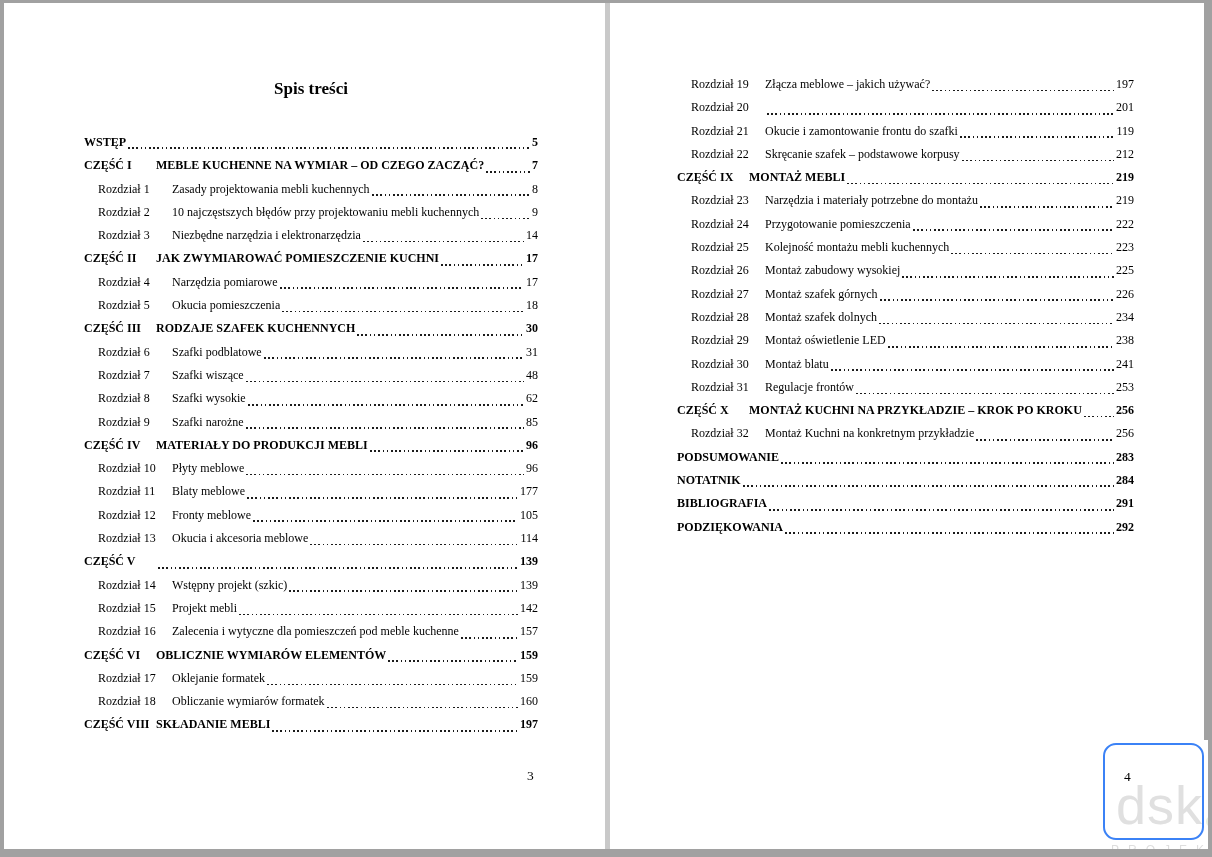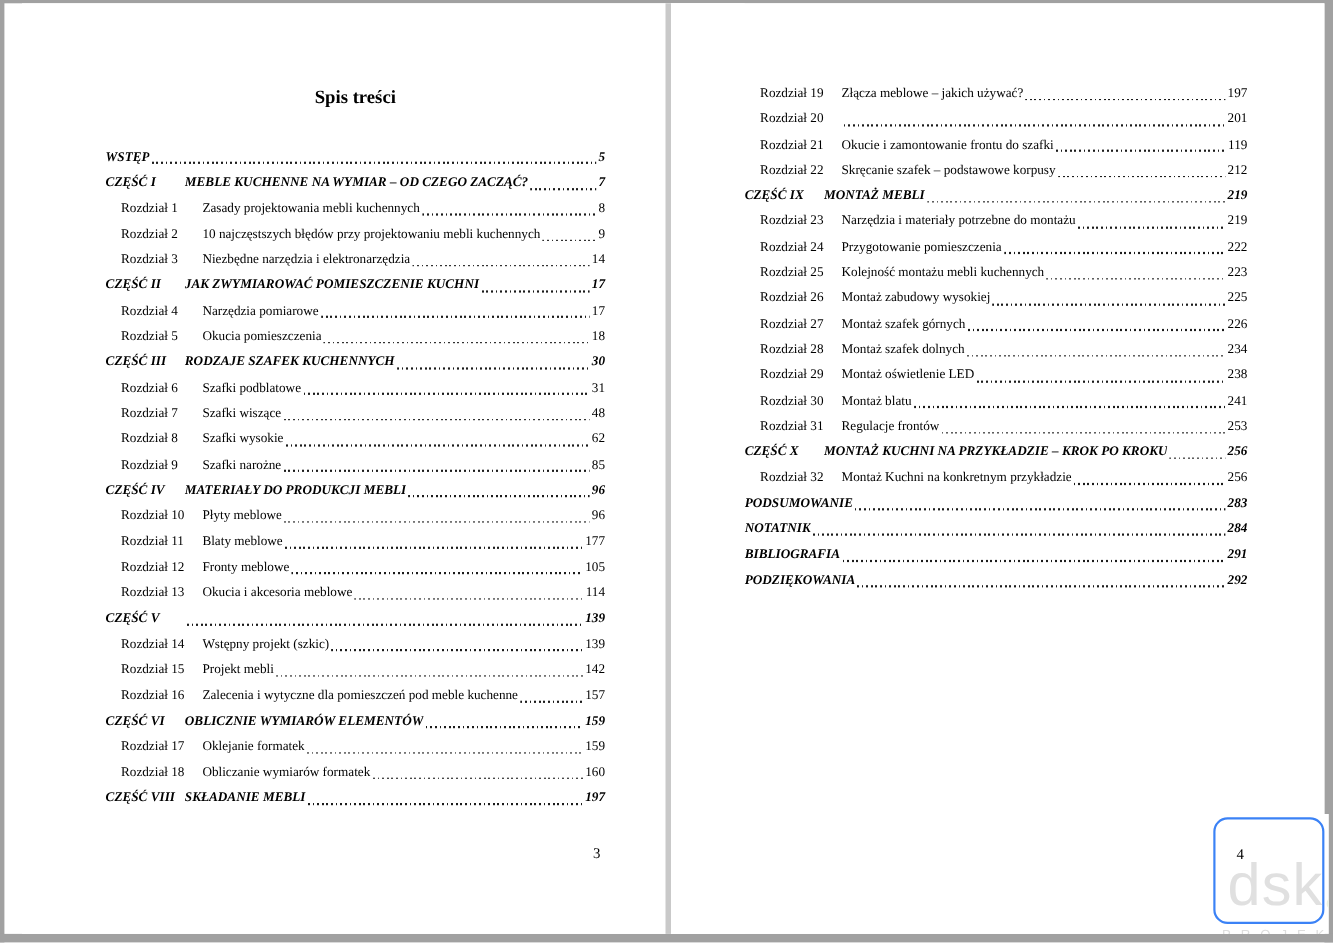--- a/index.html
+++ b/index.html
@@ -16,33 +16,33 @@
   }
   
   .strip{position:absolute;background:var(--frame-border);}
   .strip.top{left:0;top:0;width:1212px;height:3px;}
   .strip.left{left:0;top:0;width:4px;height:857px;}
   .strip.right{left:1204px;top:0;width:8px;height:857px;}
   .strip.bottom{left:0;top:849px;width:1212px;height:8px;}
   .divider{position:absolute;left:605px;top:3px;width:5px;height:846px;background:var(--page-divider);}
 
   .page{position:absolute;top:3px;height:846px;background:#ffffff;}
-  .page-left{left:20px;width:657px;}
+  .page-left{left:8px;width:657px;}
   .page-right{left:610px;width:594px;}
 
   .doc-title{
     position:absolute;left:76px;top:75px;width:454px;
     text-align:center;font-weight:bold;font-size:17px;line-height:22px;
   }
   .toc{position:absolute;}
   .toc-left{left:76px;top:128px;width:454px;}
   .toc-right{left:67px;top:70px;width:457px;}
 
   .row{display:flex;align-items:baseline;height:23.3px;line-height:23.3px;font-size:12px;white-space:nowrap;}
-  .row.part{font-weight:bold;font-style:italic;}
+  .row.part{font-weight:bold;}
   .row.chapter{padding-left:14px;}
   .row .num{flex:0 0 auto;}
   .row.part .num{min-width:68px;padding-right:4px;}
   .row.chapter .num{min-width:70px;padding-right:4px;}
   .row .ttl{flex:0 1 auto;overflow:hidden;}
   .leader{
     flex:1 1 4px;min-width:4px;height:1.6px;align-self:flex-end;
     margin:0 2px 5px 2px;
     background-image:repeating-linear-gradient(to right,#1b1b1b 0 1.6px,transparent 1.6px 4.2px);
   }

